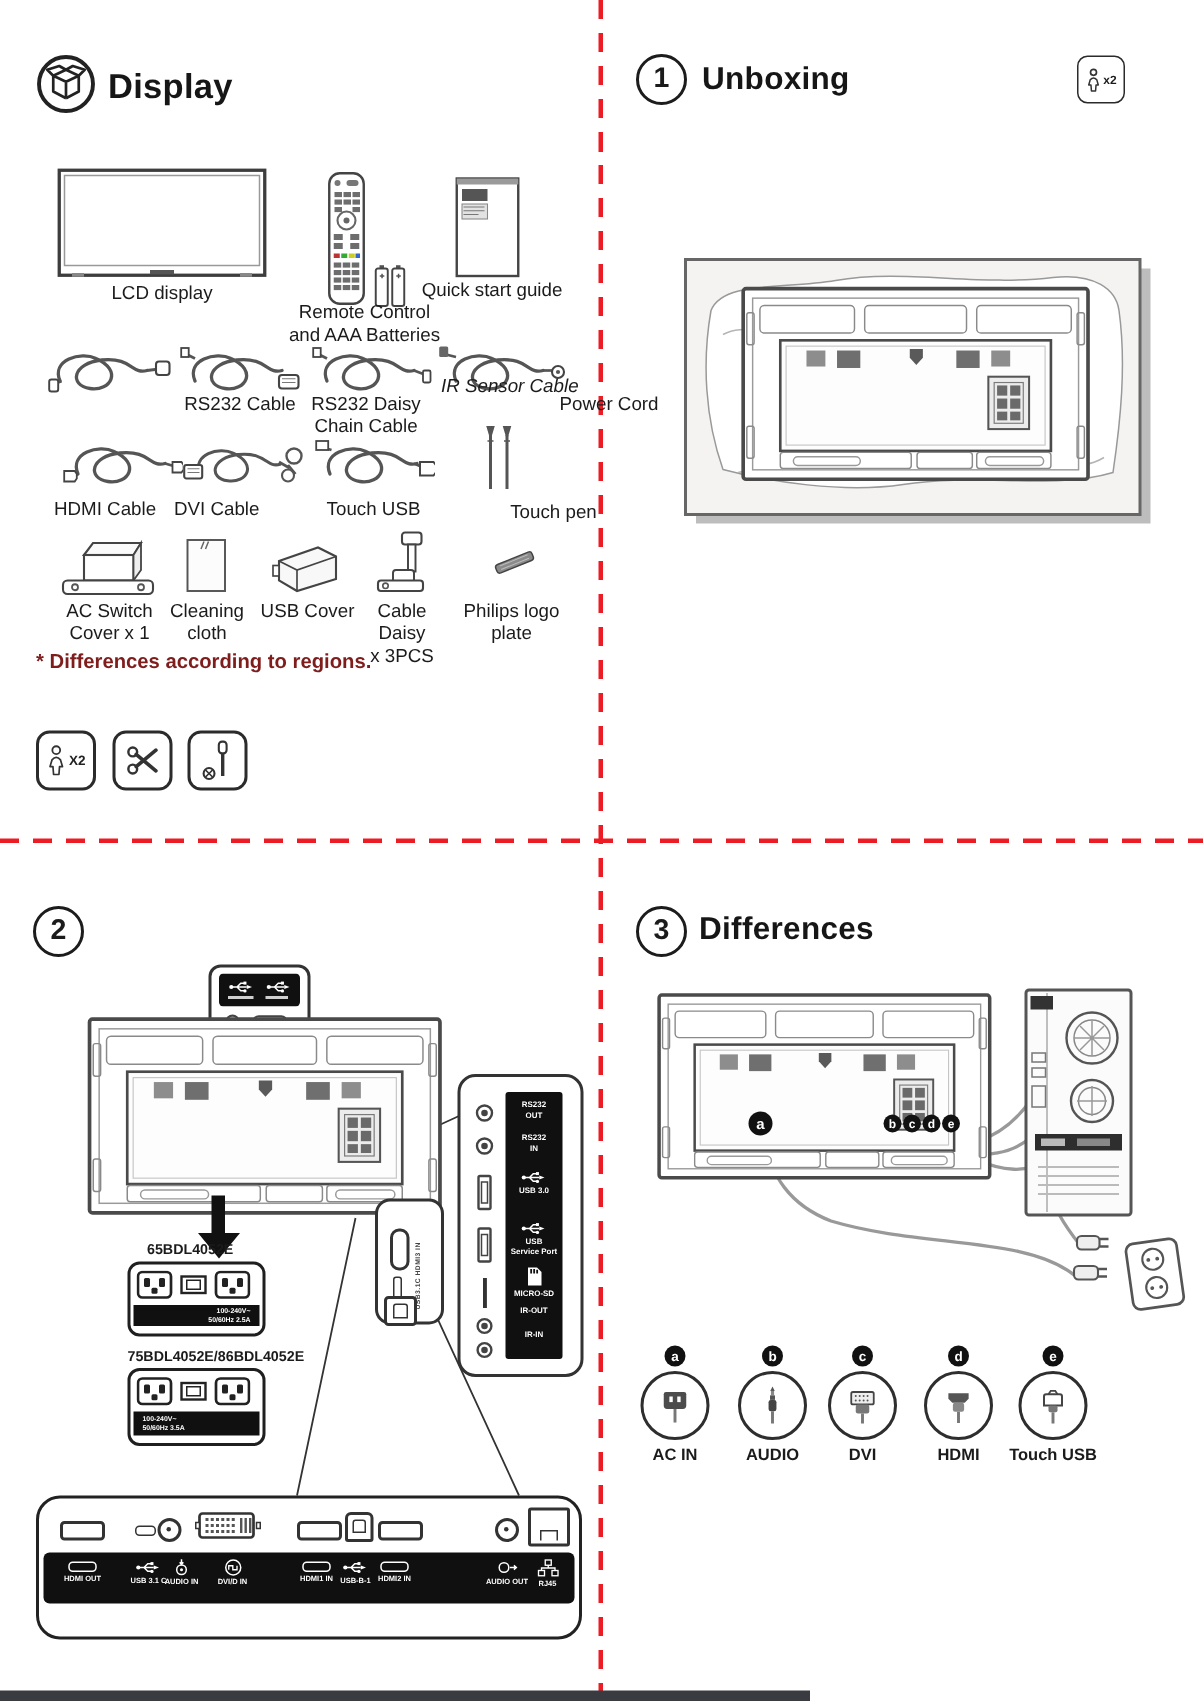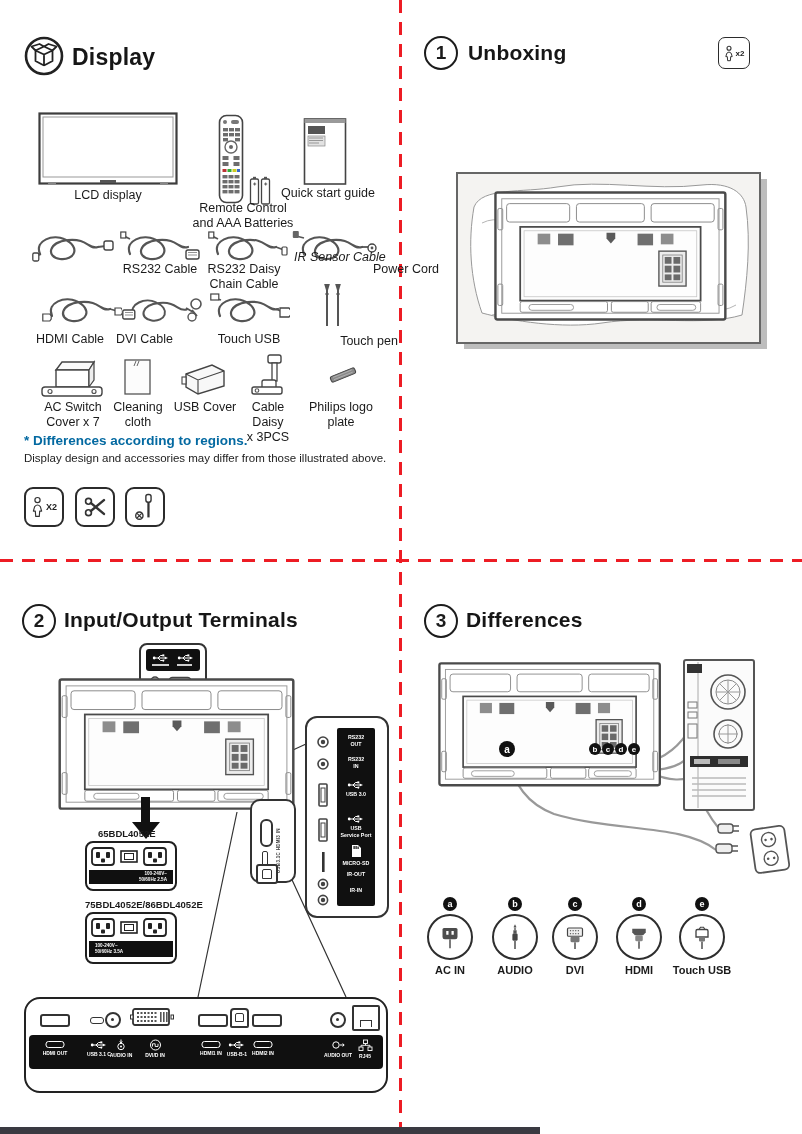--- a/index.html
+++ b/index.html
@@ -303,31 +303,30 @@
   </div>
   <div class="abs" style="left:326px;top:364px;">
     <svg width="34" height="22" viewBox="0 0 34 22">
       <g transform="rotate(-22 17 11)">
         <rect x="4" y="8" width="26" height="6" rx="2" fill="#8a8a8a" stroke="#444" stroke-width="1"></rect>
         <path d="M7,9.5 h20 M7,12 h20" stroke="#bbb" stroke-width=".7"></path>
       </g>
     </svg>
   </div>
   <div class="abs lbl pre" style="left:30px;top:400px;width:86px;">AC Switch
-Cover x 7</div>
+Cover x 1</div>
   <div class="abs lbl pre" style="left:105px;top:400px;width:66px;">Cleaning
 cloth</div>
   <div class="abs lbl nowrap" style="left:172px;top:400px;width:66px;">USB Cover</div>
   <div class="abs lbl pre" style="left:236px;top:400px;width:64px;">Cable Daisy
 x 3PCS</div>
   <div class="abs lbl pre" style="left:306px;top:400px;width:70px;">Philips logo
 plate</div>
 
-  <div class="abs" style="left:24px;top:433px;font-size:13.5px;font-weight:bold;color:#0369a1;">* Differences according to regions.</div>
-  <div class="abs" style="left:24px;top:452px;font-size:11.5px;color:#222;">Display design and accessories may differ from those illustrated above.</div>
+  <div class="abs" style="left:24px;top:433px;font-size:13.5px;font-weight:bold;color:#7f1d1d;">* Differences according to regions.</div>
 
   <div class="abs sq-icon" style="left:24px;top:487px;width:36px;height:36px;">
     <svg width="13" height="24" viewBox="0 0 16 26">
       <circle cx="8" cy="4.5" r="3.2" fill="none" stroke="#333" stroke-width="1.5"></circle>
       <path d="M4.5,12.5 q3.5,-4 7,0 l1.6,5.5 h-2.4 l-.5,6.5 h-4.4 l-.5,-6.5 h-2.4 z" fill="none" stroke="#333" stroke-width="1.4" stroke-linejoin="round"></path>
     </svg>
     <span class="badge-x">X2</span>
   </div>
   <div class="abs sq-icon" style="left:75px;top:487px;width:36px;height:36px;">
     <svg width="26" height="26" viewBox="0 0 32 32">
@@ -361,21 +360,20 @@
       <rect x="5" y="10" width="303" height="170" fill="#f4f3f1" stroke="#666" stroke-width="2"></rect>
       <path d="M22,44 C30,24 70,30 105,24 C150,16 200,28 250,22 C278,19 292,30 294,44
                C299,80 295,118 290,152 C250,164 200,152 150,160 C110,166 60,158 30,150
                C18,116 16,78 22,44 Z" fill="#fff" stroke="#999" stroke-width="1"></path>
       <path d="M40,152 C80,142 120,154 150,148 M225,152 C248,144 268,152 284,142 M30,60 C45,52 60,62 72,54" fill="none" stroke="#b5b5b5" stroke-width="1"></path>
       <use href="#tvback" transform="translate(42,28) scale(0.97)"></use>
     </svg>
   </div>
 
   <div class="abs step-circle" style="left:22px;top:604px;width:30px;height:30px;font-size:19px;">2</div>
-  <div class="abs step-title" style="left:64px;top:608px;font-size:21px;">Input/Output Terminals</div>
 
   <svg class="abs" style="left:0;top:560px;" width="400" height="574">
     <path d="M168,131 L173,143 M182,131 L176,143" stroke="#333" stroke-width="1.2" fill="none"></path>
     <path d="M272,197 l11,-5 v9 z" fill="#222"></path>
     <path d="M282,195 L306,184 M281,199 L273,238" stroke="#333" stroke-width="1.2" fill="none"></path>
     <path d="M237,252 L198,437 M258,246 L346,437" stroke="#333" stroke-width="1.2" fill="none"></path>
   </svg>
 
   <div class="abs" style="left:139px;top:643px;width:64px;height:47px;border:2px solid #333;border-radius:8px;background:#fff;">
     <svg class="abs" style="left:5px;top:4px;" width="54" height="22" viewBox="0 0 54 22">

